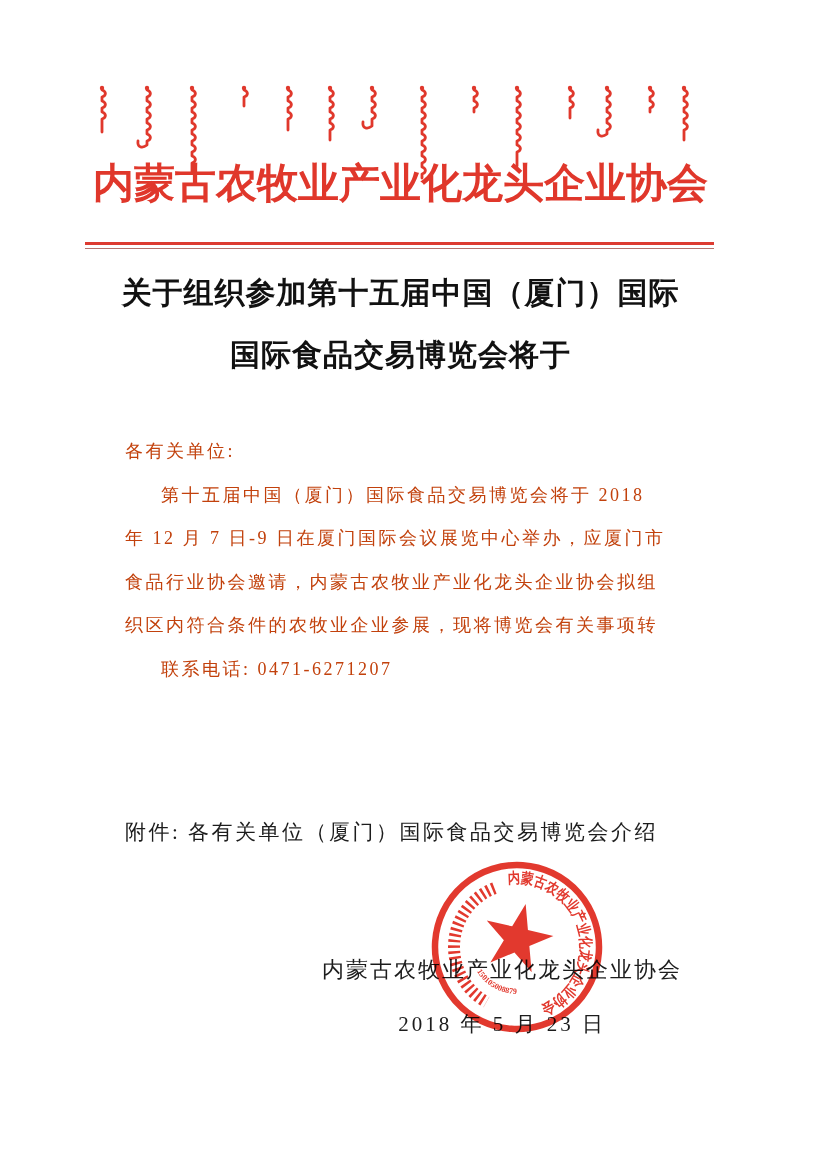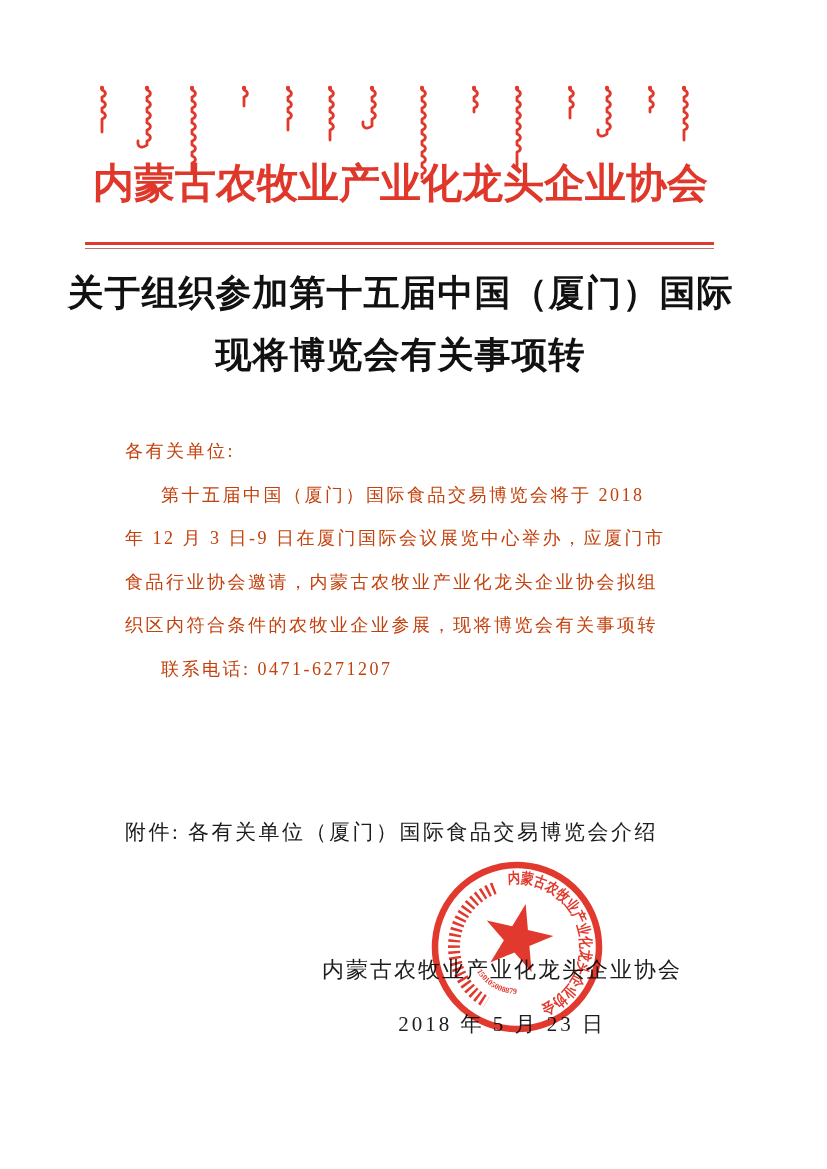--- a/index.html
+++ b/index.html
@@ -23,21 +23,21 @@
     letter-spacing:0px;white-space:nowrap;
   }
   
   .rule{position:absolute;left:85px;right:87px;top:242px;}
   .rule-thick{height:0;border-top:3.5px solid #dd3b31;}
   .rule-thin{height:0;border-top:1.8px solid #b5736e;margin-top:2.5px;}
   
   .doc-title{
     position:absolute;left:0;right:0;top:262px;
     text-align:center;color:#111111;
-    font-size:36px;font-weight:bold;line-height:62px;letter-spacing:1px;
+    font-size:30px;font-weight:bold;line-height:62px;letter-spacing:1px;
     white-space:nowrap;
   }
   
   .body-text{
     position:absolute;left:125px;top:430px;width:586px;
     font-size:18px;line-height:43.5px;letter-spacing:2.5px;
     color:#c2410c;
   }
   .body-text .line{white-space:nowrap;}
   .body-text .indent{text-indent:2em;}
@@ -99,27 +99,27 @@
 
   <div class="org-title">内蒙古农牧业产业化龙头企业协会</div>
 
   <div class="rule">
     <div class="rule-thick"></div>
     <div class="rule-thin"></div>
   </div>
 
   <div class="doc-title">
     <div>关于组织参加第十五届中国（厦门）国际</div>
-    <div>现将博览会有关事项转</div>
+    <div>国际食品交易博览会将于</div>
   </div>
 
   <div class="body-text">
     <div class="line">各有关单位:</div>
     <div class="line indent">第十五届中国（厦门）国际食品交易博览会将于 2018</div>
-    <div class="line">年 12 月 3 日-9 日在厦门国际会议展览中心举办，应厦门市</div>
+    <div class="line">年 12 月 7 日-9 日在厦门国际会议展览中心举办，应厦门市</div>
     <div class="line">食品行业协会邀请，内蒙古农牧业产业化龙头企业协会拟组</div>
     <div class="line">织区内符合条件的农牧业企业参展，现将博览会有关事项转</div>
     <div class="line indent">联系电话: 0471-6271207</div>
   </div>
 
   <div class="attachment">附件: 各有关单位（厦门）国际食品交易博览会介绍</div>
 
   <div class="signature">
     <div class="sig-org">内蒙古农牧业产业化龙头企业协会</div>
     <div class="sig-date">2018 年 5 月 23 日</div>

